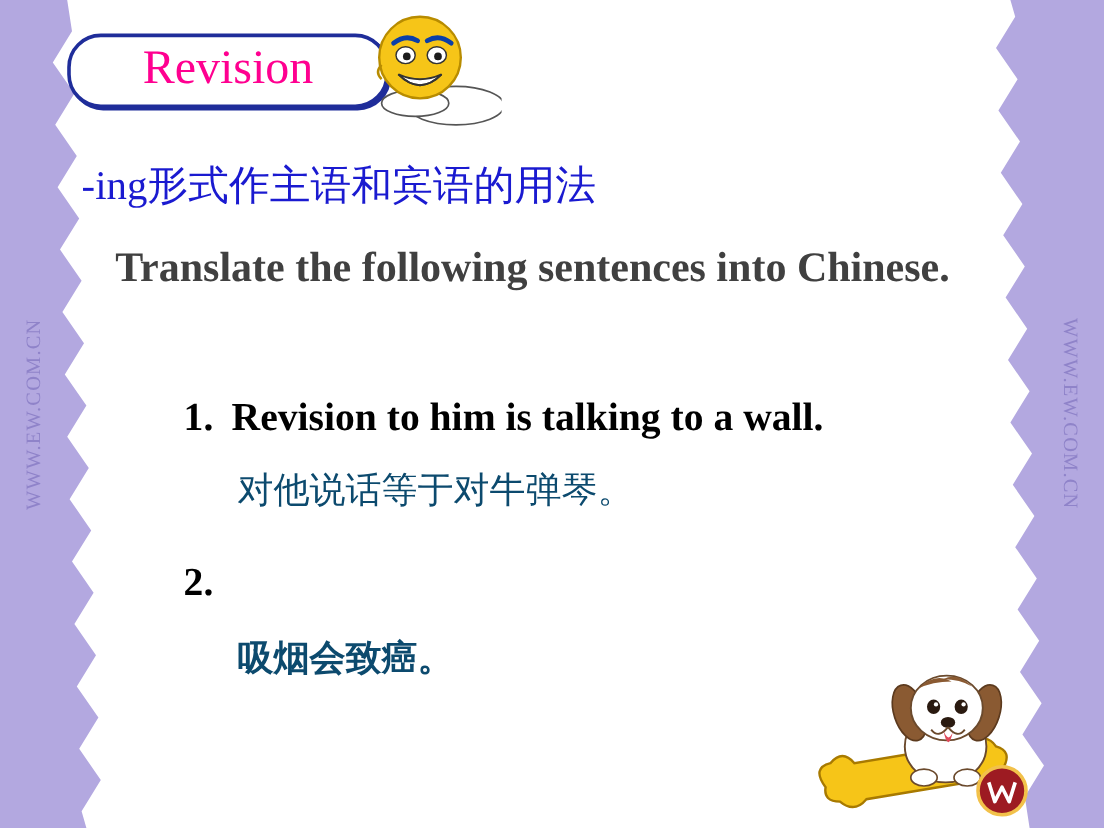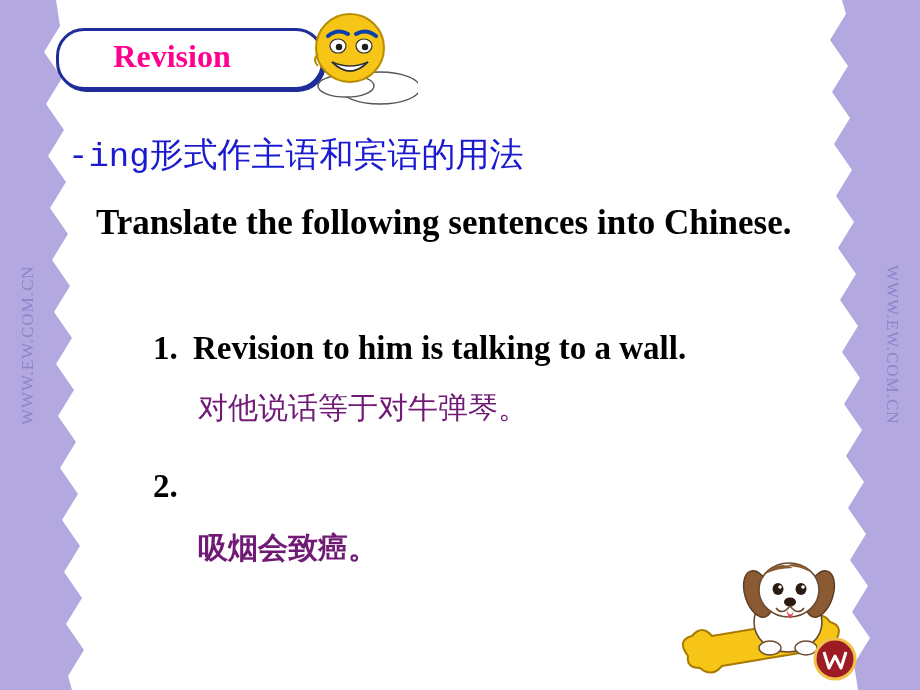--- a/index.html
+++ b/index.html
@@ -37,57 +37,57 @@
   
   .revision-box{
     position:absolute;left:8px;top:28px;
     width:262px;height:56px;
     background:#ffffff;
     border:3px solid #1f2d9a;
     border-radius:28px;
     box-shadow:2px 2px 0 #1f2d9a;
   }
   .revision-text{
-    position:absolute;left:4px;top:31px;
+    position:absolute;left:22px;top:31px;
     width:240px;
     text-align:center;
     font-family:"Liberation Serif", serif;
-    font-weight:bold;font-size:32px;
+    font-weight:normal;font-size:40px;
     color:#ff0090;
     letter-spacing:0px;
     line-height:50px;
   }
 
   
   .line-text{
     position:absolute;left:20px;top:132px;
     font-size:34px;
     color:#1a1ad0;
-    font-family:Liberation Mono, monospace;
+    font-family:Liberation Serif, serif;
     white-space:nowrap;
   }
 
   .instruction{
     position:absolute;left:48px;top:196px;
     width:740px;
     font-size:35px;font-weight:bold;
-    color:#000000;
+    color:#404040;
     line-height:54px;
   }
 
   .item{
     position:absolute;
     font-weight:bold;
     color:#000000;
     font-size:33px;
     white-space:nowrap;
   }
   .answer{
     position:absolute;
-    color:#701a75;
+    color:#0c4a6e;
     font-size:30px;
     white-space:nowrap;
   }
 
   
   .face{position:absolute;left:240px;top:10px;width:130px;height:100px;}
   
   .dog{position:absolute;right:12px;bottom:6px;width:190px;height:140px;}
   .badge{position:absolute;right:14px;bottom:8px;width:46px;height:46px;}
 </style>

